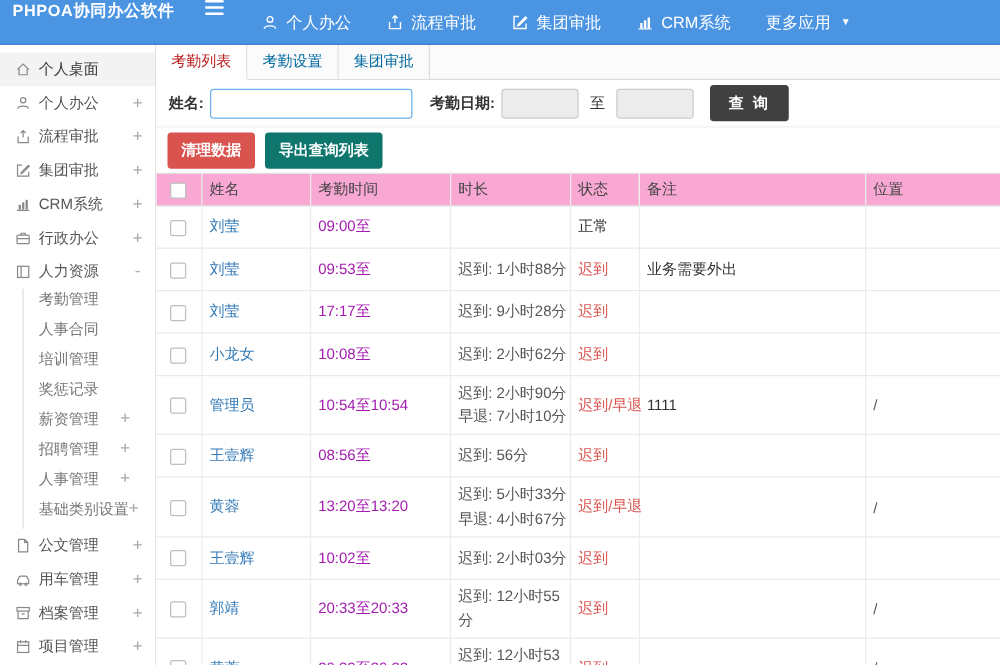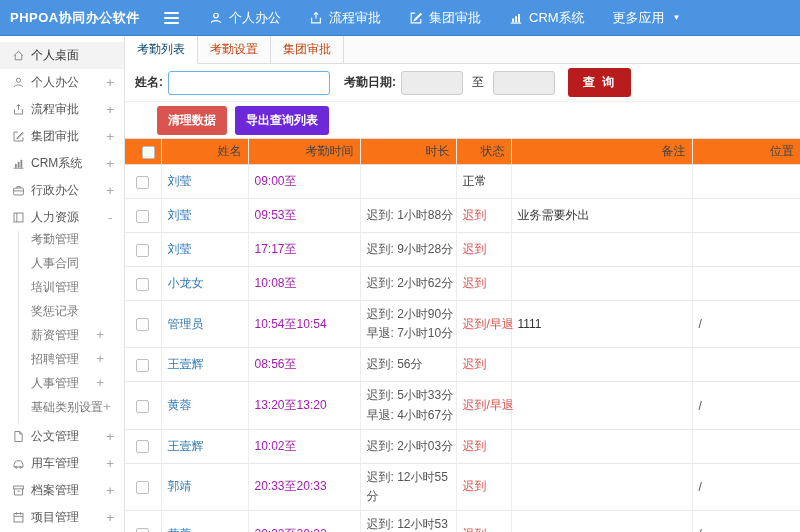--- a/index.html
+++ b/index.html
@@ -1,21 +1,21 @@
 <!DOCTYPE html>
 <html><head>
 <meta charset="utf-8">
 <style>
   * { margin:0; padding:0; box-sizing:border-box; }
   html,body { width:800px; height:532px; overflow:hidden;
     font-family:"Liberation Sans","DejaVu Sans",sans-serif; font-size:12px; color:#333; background:#fff; }
   .app { width:800px; height:532px; display:flex; flex-direction:column; overflow:hidden; }
 
   
-  .topbar { height:36px; background:#4a94e2; border-bottom:1px solid #3d80c9; display:flex; align-items:center; color:#fff; flex:0 0 auto; }
+  .topbar { height:36px; background:#4a94e2; border-bottom:1px solid #3d80c9; display:flex; color:#fff; flex:0 0 auto; }
   .logo { font-size:13px; font-weight:bold; padding:0 10px; letter-spacing:.5px; width:158px; }
   .burger { display:inline-flex; flex-direction:column; gap:3px; margin:0 16px 0 6px; cursor:pointer; }
   .burger i { display:block; width:15px; height:2px; background:#fff; border-radius:1px; }
   .topnav { display:flex; align-items:center; font-size:13px; }
   .topnav .nav-item { display:flex; align-items:center; gap:6px; padding:0 14px; height:36px; cursor:pointer; white-space:nowrap; }
   .topnav svg { width:14px; height:14px; stroke:#fff; fill:none; stroke-width:1.3; }
   .topnav svg .f { fill:#fff; stroke:none; }
   .caret { font-size:8px; margin-left:2px; }
 
   .main { flex:1; display:flex; min-height:0; }
@@ -30,40 +30,40 @@
   .side-item .slabel { flex:1; white-space:nowrap; overflow:hidden; }
   .expand { color:#aaa; font-size:13px; font-family:"DejaVu Sans Mono",monospace; }
   .submenu { margin-left:18px; border-left:1px solid #e0e0e0; }
   .sub-item { display:flex; height:24px; padding:0 20px 0 12px; color:#777; cursor:pointer; }
   .sub-item .slabel { flex:1; white-space:nowrap; }
 
   
   .content { flex:1; display:flex; flex-direction:column; min-width:0; overflow:hidden; background:#fff; }
 
   .tabs { height:28px; flex:0 0 auto; display:flex; background:#fbfbfb; border-bottom:1px solid #ddd; }
-  .tab { min-width:64px; padding:0 12px; line-height:27px; text-align:center; border-right:1px solid #ddd; color:#c2410c; cursor:pointer; background:#fbfbfb; }
-  .tab.active { background:#fff; color:#0c4a6e; border-bottom:1px solid #fff; margin-bottom:-1px; }
+  .tab { min-width:64px; padding:0 12px; line-height:27px; text-align:center; border-right:1px solid #ddd; color:#0369a1; cursor:pointer; background:#fbfbfb; }
+  .tab.active { background:#fff; color:#b91c1c; border-bottom:1px solid #fff; margin-bottom:-1px; }
 
   .searchbar { height:38px; flex:0 0 auto; display:flex; align-items:center; padding:0 10px; border-bottom:1px solid #f0f0f0; }
   .searchbar label { font-weight:bold; color:#333; margin-right:5px; white-space:nowrap; }
   .inp { height:24px; border-radius:3px; padding:0 6px; font-size:12px; outline:none; }
   .name-inp { width:162px; border:1px solid #6cb1ea; margin-right:14px; }
   .date-inp { width:62px; border:1px solid #ccc; background:#ececec; }
   .to-label { margin:0 9px; color:#333; }
   .btn { border:none; border-radius:3px; color:#fff; font-size:12px; cursor:pointer; font-family:inherit; }
-  .query-btn { background:#b91c1c; padding:6px 15px; margin-left:13px; font-weight:bold; letter-spacing:2px; }
+  .query-btn { background:#404040; padding:6px 15px; margin-left:13px; font-weight:bold; letter-spacing:2px; }
 
   .actions { height:36px; flex:0 0 auto; display:flex; align-items:center; padding:0 9px; gap:8px; }
-  .danger-btn { background:#d9534f; padding:6px 11px; font-weight:bold;margin-left:23px; }
-  .info-btn { background:#6d28d9; padding:6px 11px; font-weight:bold; }
+  .danger-btn { background:#d9534f; padding:6px 11px; font-weight:bold; }
+  .info-btn { background:#0f766e; padding:6px 11px; font-weight:bold; }
 
   
   .grid { flex:1; overflow:hidden; }
   table { width:675px; border-collapse:collapse; table-layout:fixed; }
-  thead td { background:#f97316; border-top:1px solid #ddd; border-bottom:1px solid #ddd; height:25px; color:#444;text-align:right; }
+  thead td { background:#f9a8d4; border-top:1px solid #ddd; border-bottom:1px solid #ddd; height:25px; color:#444; }
   td { border-right:1px solid #ededed; padding:4px 6px; vertical-align:middle; }
   td:last-child { border-right:none; }
   tbody td { border-bottom:1px solid #e9e9e9; height:34px; }
   .cb { display:inline-block; width:13px; height:13px; border:1px solid #bfbfbf; border-radius:2px; background:#fdfdfd; vertical-align:middle; cursor:pointer; }
   .c-check { padding-left:11px; }
   .c-name a { color:#337ab7; text-decoration:none; cursor:pointer; }
   .c-time { color:#a21caf; }
   .c-dur { color:#555; white-space:pre-line; line-height:1.6; padding-right:0; }
   .c-status { white-space:nowrap; padding-right:0; color:#333; }
   .c-status .bad, .c-status span.bad { color:#d9534f; }

